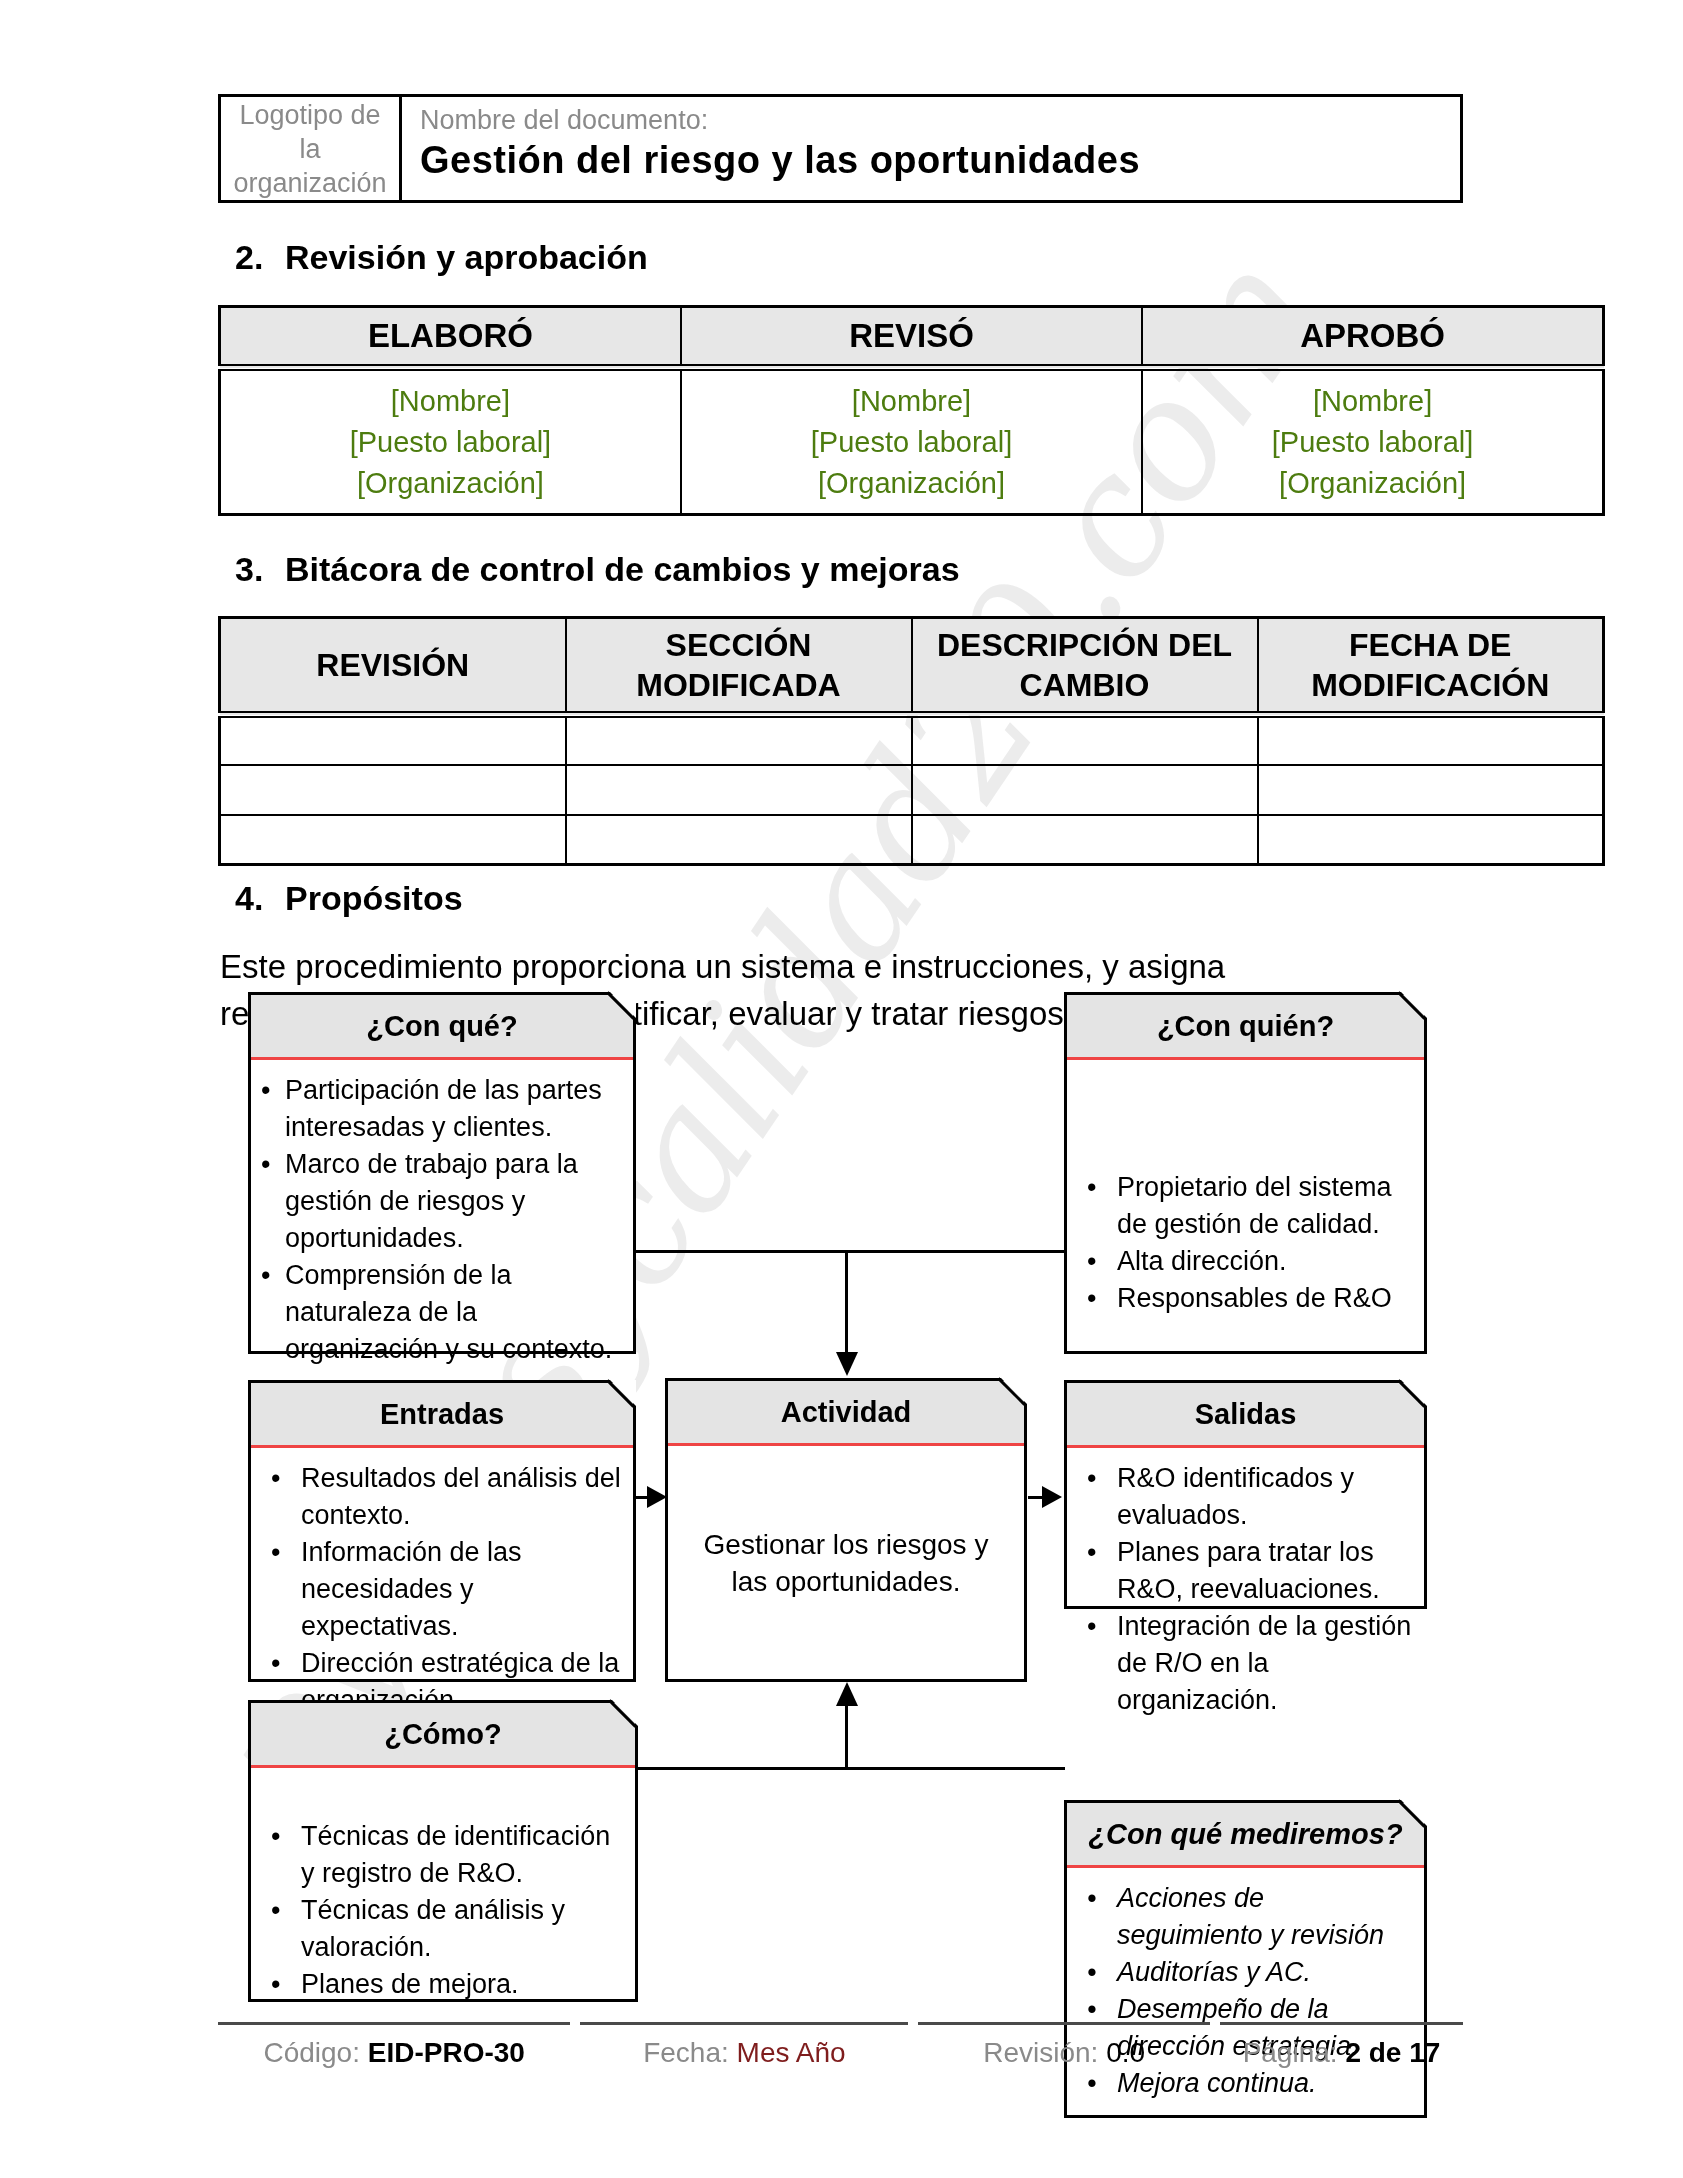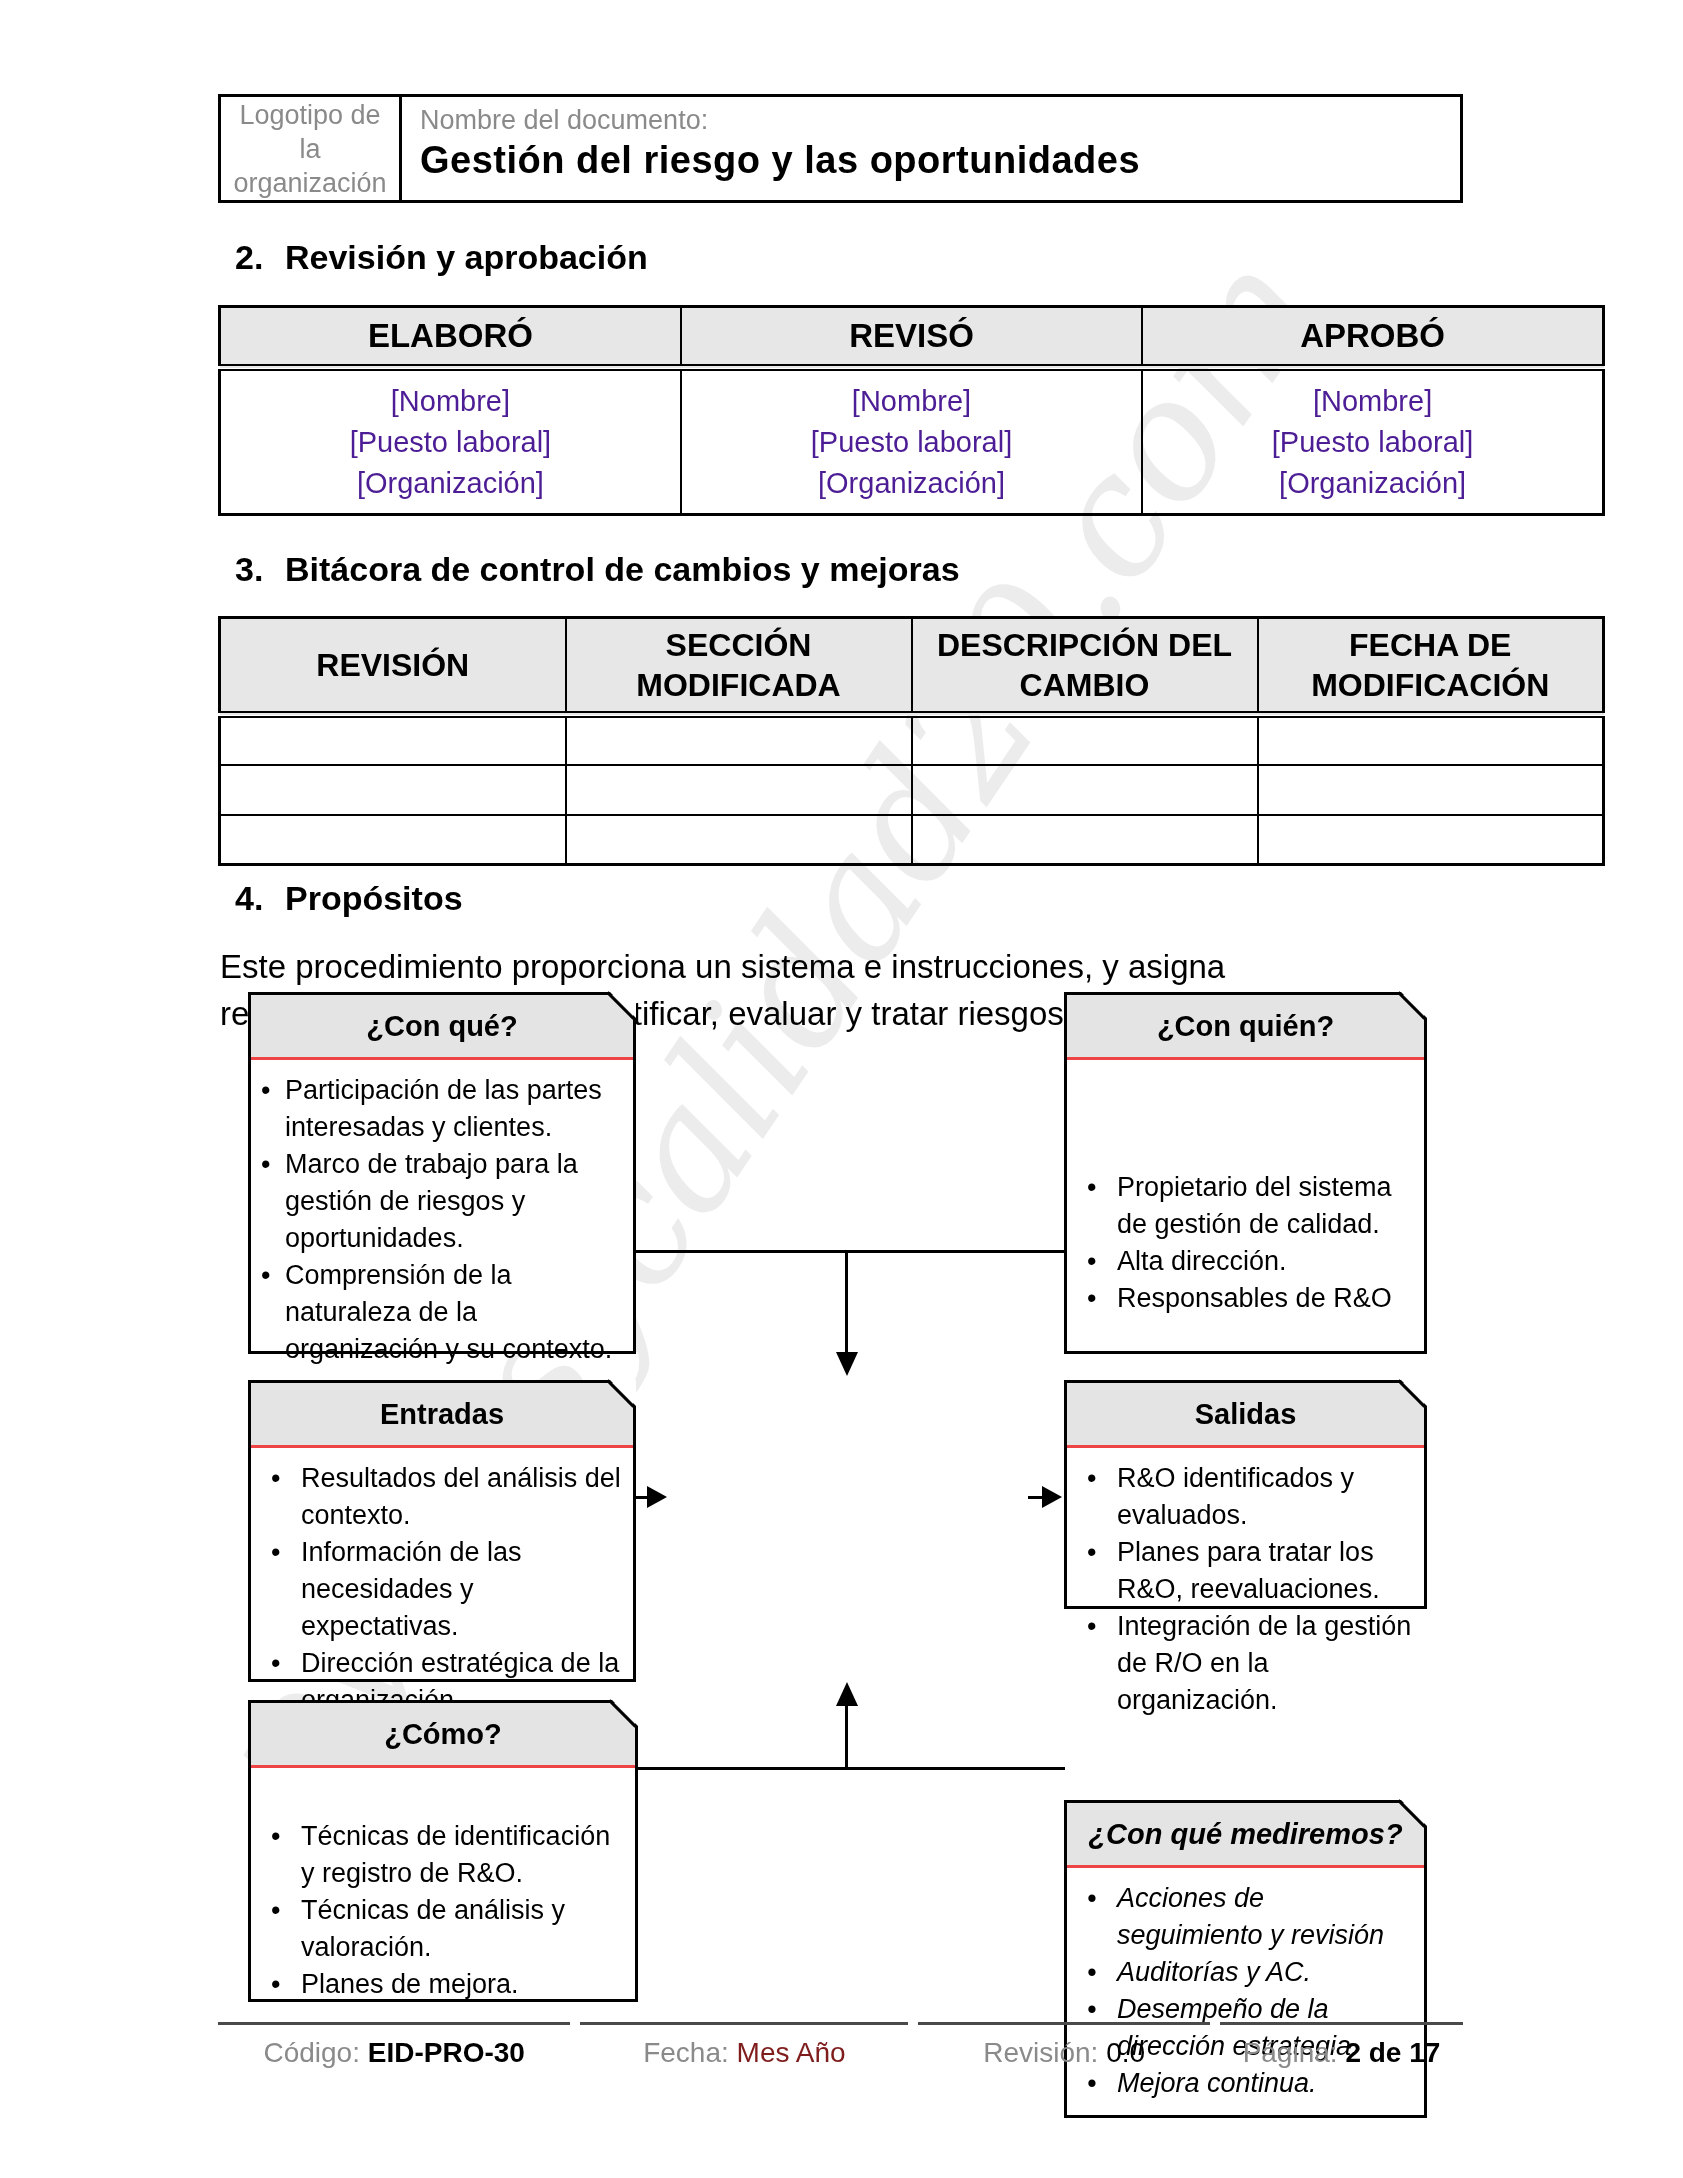--- a/index.html
+++ b/index.html
@@ -60,21 +60,21 @@
   table.doc-tbl { border-width:3px; }
   table.doc-tbl th {
     background:#e7e7e7; font-weight:bold; font-size:33px; line-height:40px;
     text-align:center; vertical-align:middle;
     border-bottom:7px double #000;
     padding:6px 4px;
   }
   #approval-table { top:305px; }
   #approval-table th { height:61px; }
   #approval-table td { height:147px; vertical-align:middle; background:transparent; }
-  .ph-lines { text-align:center; color:#4c1d95; font-size:29px; line-height:41px; }
+  .ph-lines { text-align:center; color:#4d7c0f; font-size:29px; line-height:41px; }
   #changelog-table { top:616px; }
   #changelog-table th { height:97px; font-size:32px; }
   #changelog-table td { height:50px; background:transparent; }
 
   
   .purpose {
     position:absolute; left:220px; top:943px; width:1279px;
     font-size:33px; line-height:47px;
   }
 
@@ -278,20 +278,24 @@
       <div class="dhead">Entradas</div>
       <div class="dbody">
         <ul class="bullets">
             <li>Resultados del análisis del contexto.</li>
             <li>Información de las necesidades y expectativas.</li>
             <li>Dirección estratégica de la organización documentada.</li>
           </ul>
       </div>
     </div>
 
+    <div class="dbox" id="box-actividad">
+      <div class="dhead">Actividad</div>
+      <div class="dbody">Gestionar los riesgos y las oportunidades.</div>
+    </div>
 
     <div class="dbox" id="box-salidas">
       <div class="dhead">Salidas</div>
       <div class="dbody">
         <ul class="bullets">
             <li>R&amp;O identificados y evaluados.</li>
             <li>Planes para tratar los R&amp;O, reevaluaciones.</li>
             <li>Integración de la gestión de R/O en la organización.</li>
           </ul>
       </div>

